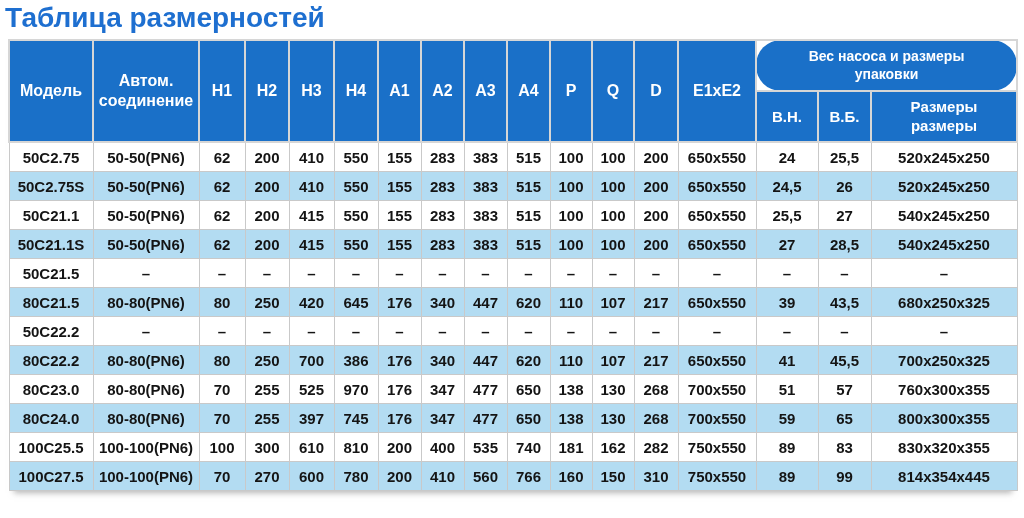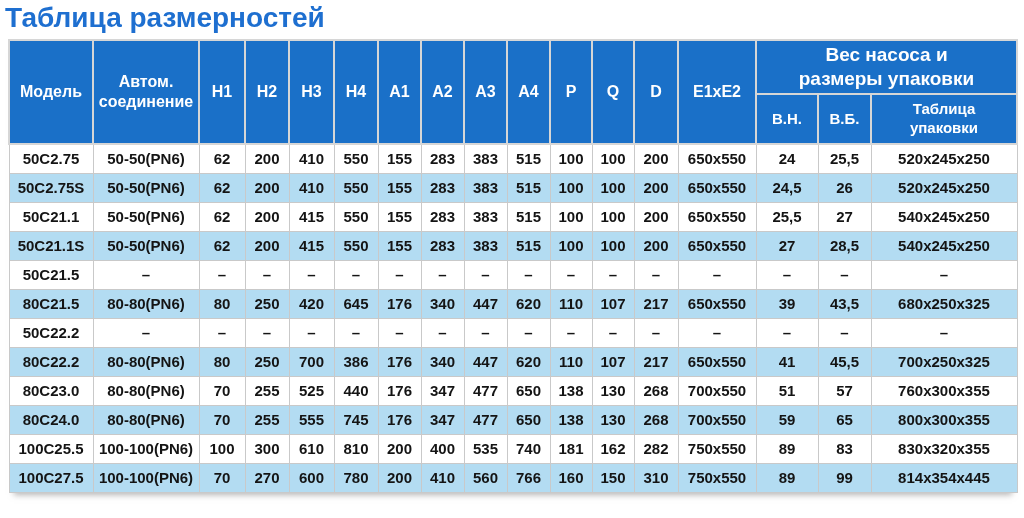--- a/index.html
+++ b/index.html
@@ -28,21 +28,21 @@
   .dim-table th {
     background: var(--header-bg, #1a70c8);
     color: var(--header-text, #ffffff);
     font-weight: bold;
     border: 2px solid #d6d6d6;
     text-align: center;
     vertical-align: middle;
     padding: 2px;
   }
   .dim-table th.main-col { height: 96px; font-size: 16px; }
-  .dim-table th.group-col { height: 44px; font-size: 19px; }
+  .dim-table th.group-col { height: 44px; font-size: 14px; border-radius: 25px; }
   .dim-table th.sub-col { height: 44px; font-size: 15px; }
   .dim-table th .wrap-narrow { display: inline-block; max-width: 112px; line-height: 1.25; }
   .dim-table th .wrap-group  { display: inline-block; max-width: 210px; line-height: 1.25; }
   .dim-table td {
     border: 1px solid #c9c9c9;
     border-top: 1px solid #ececec;
     text-align: center;
     vertical-align: middle;
     font-weight: bold;
     font-size: 15px;
@@ -94,21 +94,21 @@
       <th class="main-col" rowspan="2">A4</th>
       <th class="main-col" rowspan="2">P</th>
       <th class="main-col" rowspan="2">Q</th>
       <th class="main-col" rowspan="2">D</th>
       <th class="main-col" rowspan="2">E1xE2</th>
       <th class="group-col" colspan="3"><span class="wrap-group">Вес насоса и размеры упаковки</span></th>
     </tr>
     <tr>
       <th class="sub-col">В.Н.</th>
       <th class="sub-col">В.Б.</th>
-      <th class="sub-col"><span class="wrap-narrow">Таблица упаковки</span></th>
+      <th class="sub-col"><span class="wrap-narrow">Размеры размеры</span></th>
     </tr>
   </thead>
   <tbody>
       <tr>
         <td>50C2.75</td>
         <td>50-50(PN6)</td>
         <td>62</td>
         <td>200</td>
         <td>410</td>
         <td>550</td>
@@ -256,39 +256,39 @@
         <td>41</td>
         <td>45,5</td>
         <td>700x250x325</td>
       </tr>
       <tr>
         <td>80C23.0</td>
         <td>80-80(PN6)</td>
         <td>70</td>
         <td>255</td>
         <td>525</td>
-        <td>440</td>
+        <td>970</td>
         <td>176</td>
         <td>347</td>
         <td>477</td>
         <td>650</td>
         <td>138</td>
         <td>130</td>
         <td>268</td>
         <td>700x550</td>
         <td>51</td>
         <td>57</td>
         <td>760x300x355</td>
       </tr>
       <tr class="alt">
         <td>80C24.0</td>
         <td>80-80(PN6)</td>
         <td>70</td>
         <td>255</td>
-        <td>555</td>
+        <td>397</td>
         <td>745</td>
         <td>176</td>
         <td>347</td>
         <td>477</td>
         <td>650</td>
         <td>138</td>
         <td>130</td>
         <td>268</td>
         <td>700x550</td>
         <td>59</td>

